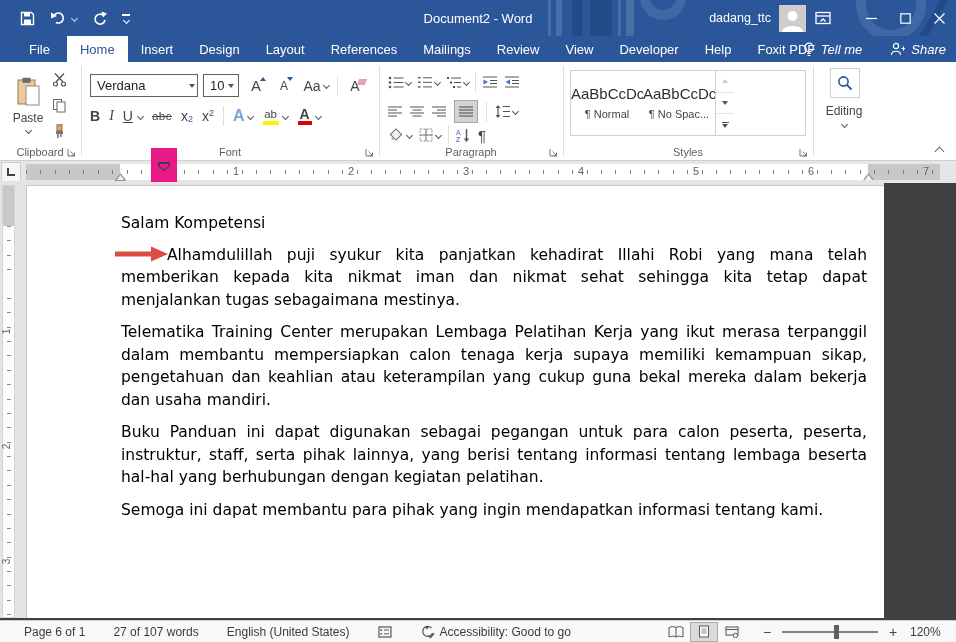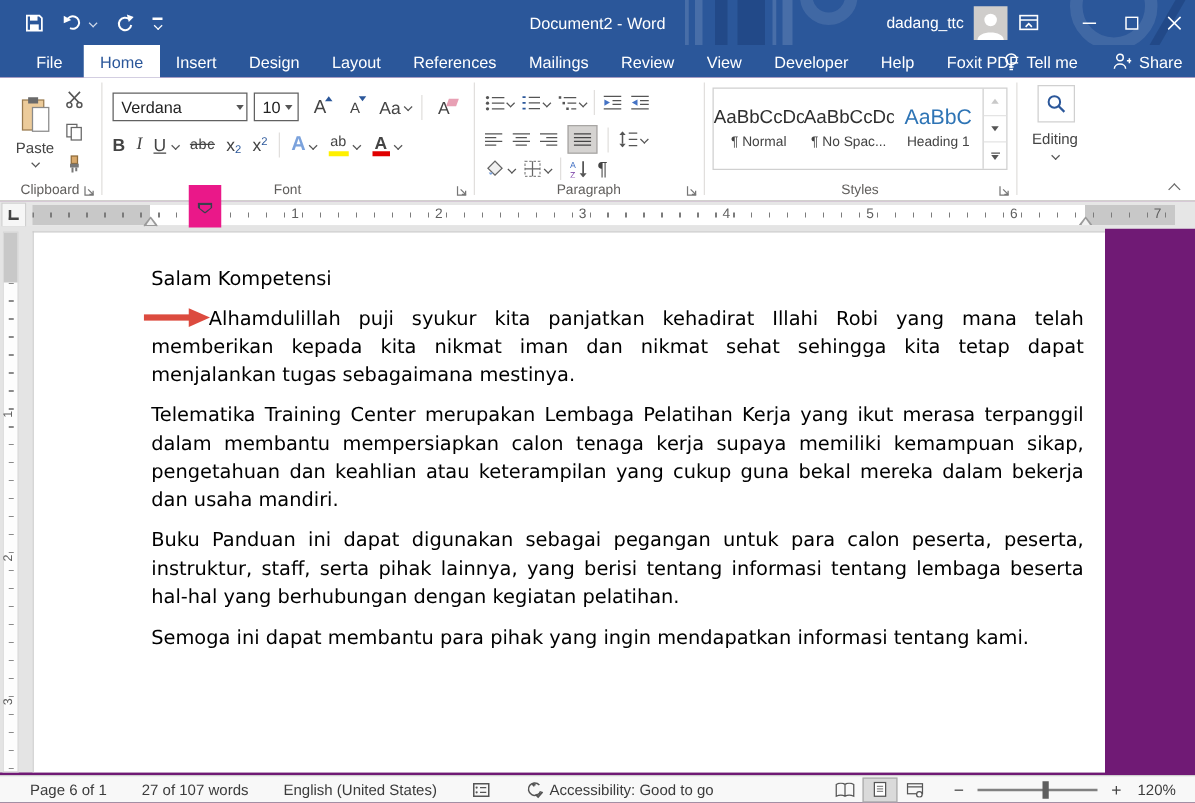--- a/index.html
+++ b/index.html
@@ -1,17 +1,17 @@
 <!DOCTYPE html>
 <html><head>
 <meta charset="utf-8">
 <style>
   * { margin:0; padding:0; box-sizing:border-box; }
   html,body { background:#888; }
-  .window { position:relative; width:956px; height:642px; background:#701a75; overflow:hidden;
+  .window { position:relative; width:956px; height:642px; background:#404040; overflow:hidden;
             font-family:"Liberation Sans", sans-serif; -webkit-font-smoothing:antialiased; }
 
   
   .titlebar { position:absolute; left:0; top:0; width:956px; height:36px; background:#2b579a; overflow:hidden; }
   .deco { position:absolute; pointer-events:none; }
   .d-bar { background:rgba(255,255,255,0.14); }
   .d-dark { background:rgba(10,40,90,0.28); }
   .d-circ { border:10px solid rgba(255,255,255,0.10); border-radius:50%; }
   .qat { position:absolute; left:20px; top:0; height:36px; display:flex; align-items:center; gap:15px; }
   .qbtn { display:flex; align-items:center; color:#fff; cursor:default; }
@@ -22,21 +22,21 @@
   .avatar { width:27px; height:27px; background:#cfcdcb; display:flex; align-items:flex-end; justify-content:center; overflow:hidden; }
   .winbtn { width:34px; height:36px; display:flex; align-items:center; justify-content:center; color:#fff; }
   .rdo { width:34px; height:36px; display:flex; align-items:center; justify-content:center; margin-right:14px; }
 
   
   .tabrow { position:absolute; left:0; top:36px; width:956px; height:26px; background:#2b579a; display:flex; align-items:stretch;
             font-size:13px; color:#fff; padding-left:12px; }
   .tab { display:flex; align-items:center; padding:0 13px; cursor:default; }
   .tab.file { padding:0 17px; }
   .tab.active { background:#fff; color:#2b579a; }
-  .tabrow-right { position:absolute; right:10px; top:36px; height:26px; display:flex; align-items:center; gap:6px; color:#fff; font-size:13px; }
+  .tabrow-right { position:absolute; right:10px; top:36px; height:26px; display:flex; align-items:center; gap:6px; color:#fff; font-size:13px;font-style:italic; }
 
   
   .ribbon { position:absolute; left:0; top:62px; width:956px; height:99px; background:#fff; border-bottom:1px solid #d2d0ce; font-size:12px; color:#444; }
   .grp { position:absolute; top:0; height:98px; }
   .grp-label { position:absolute; bottom:2px; left:0; right:0; text-align:center; font-size:11px; color:#605e5c; }
   .launcher { position:absolute; bottom:3px; right:4px; width:10px; height:10px; display:flex; align-items:center; justify-content:center; }
   .vsep { position:absolute; top:4px; height:90px; width:1px; background:#e1dfdd; }
   .rbtn { display:inline-flex; align-items:center; justify-content:center; color:#444; cursor:default; }
   .chev { display:inline-block; width:5px; height:5px; border-right:1.3px solid #555; border-bottom:1.3px solid #555; transform:rotate(45deg); }
   .chev.up { transform:rotate(-135deg); }
@@ -444,24 +444,20 @@
     <div class="grp" style="left:564px;width:248px">
       <div style="position:absolute;left:6px;top:8px;width:236px;height:66px;background:#fff;border:1px solid #d0d0d0;display:flex">
         <div class="style-item" style="padding-top:8px">
           <div class="style-prev">AaBbCcDc</div>
           <div class="style-name">¶ Normal</div>
         </div>
         <div class="style-item" style="padding-top:8px">
           <div class="style-prev">AaBbCcDc</div>
           <div class="style-name">¶ No Spac...</div>
         </div>
-        <div class="style-item" style="padding-top:8px">
-          <div class="style-prev h1">AaBbC</div>
-          <div class="style-name">Heading 1</div>
-        </div>
         <div style="width:19px;border-left:1px solid #d0d0d0;display:flex;flex-direction:column">
           <span class="rbtn" style="flex:1;border-bottom:1px solid #e4e4e4">
               <span class="tri-dn" style="transform:rotate(180deg);border-top-color:#c9c9c9"></span>
             </span>
           <span class="rbtn" style="flex:1;border-bottom:1px solid #e4e4e4">
               <span class="tri-dn"></span>
             </span>
           <span class="rbtn" style="flex:1;flex-direction:column;gap:1px">
               <span style="width:7px;height:1px;background:#555"></span>
               <span class="tri-dn"></span>

